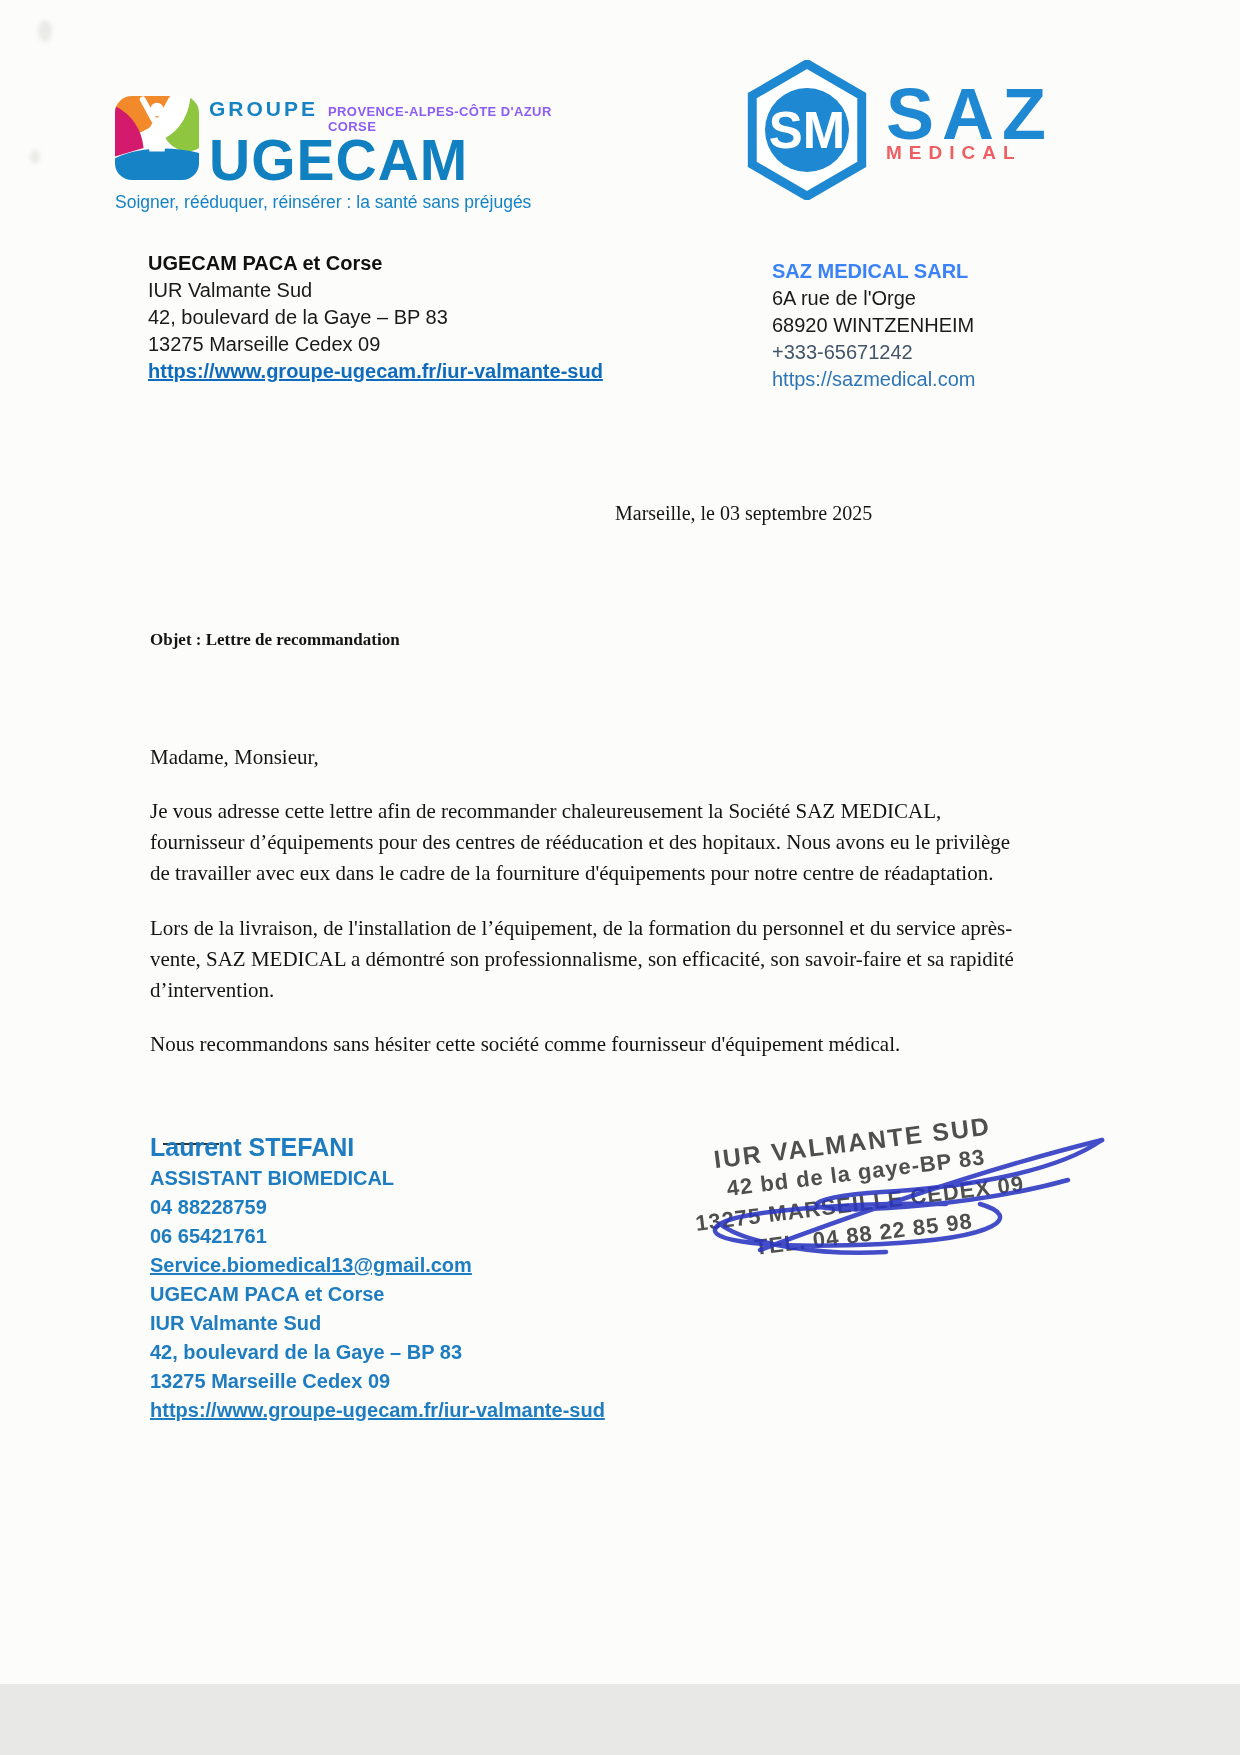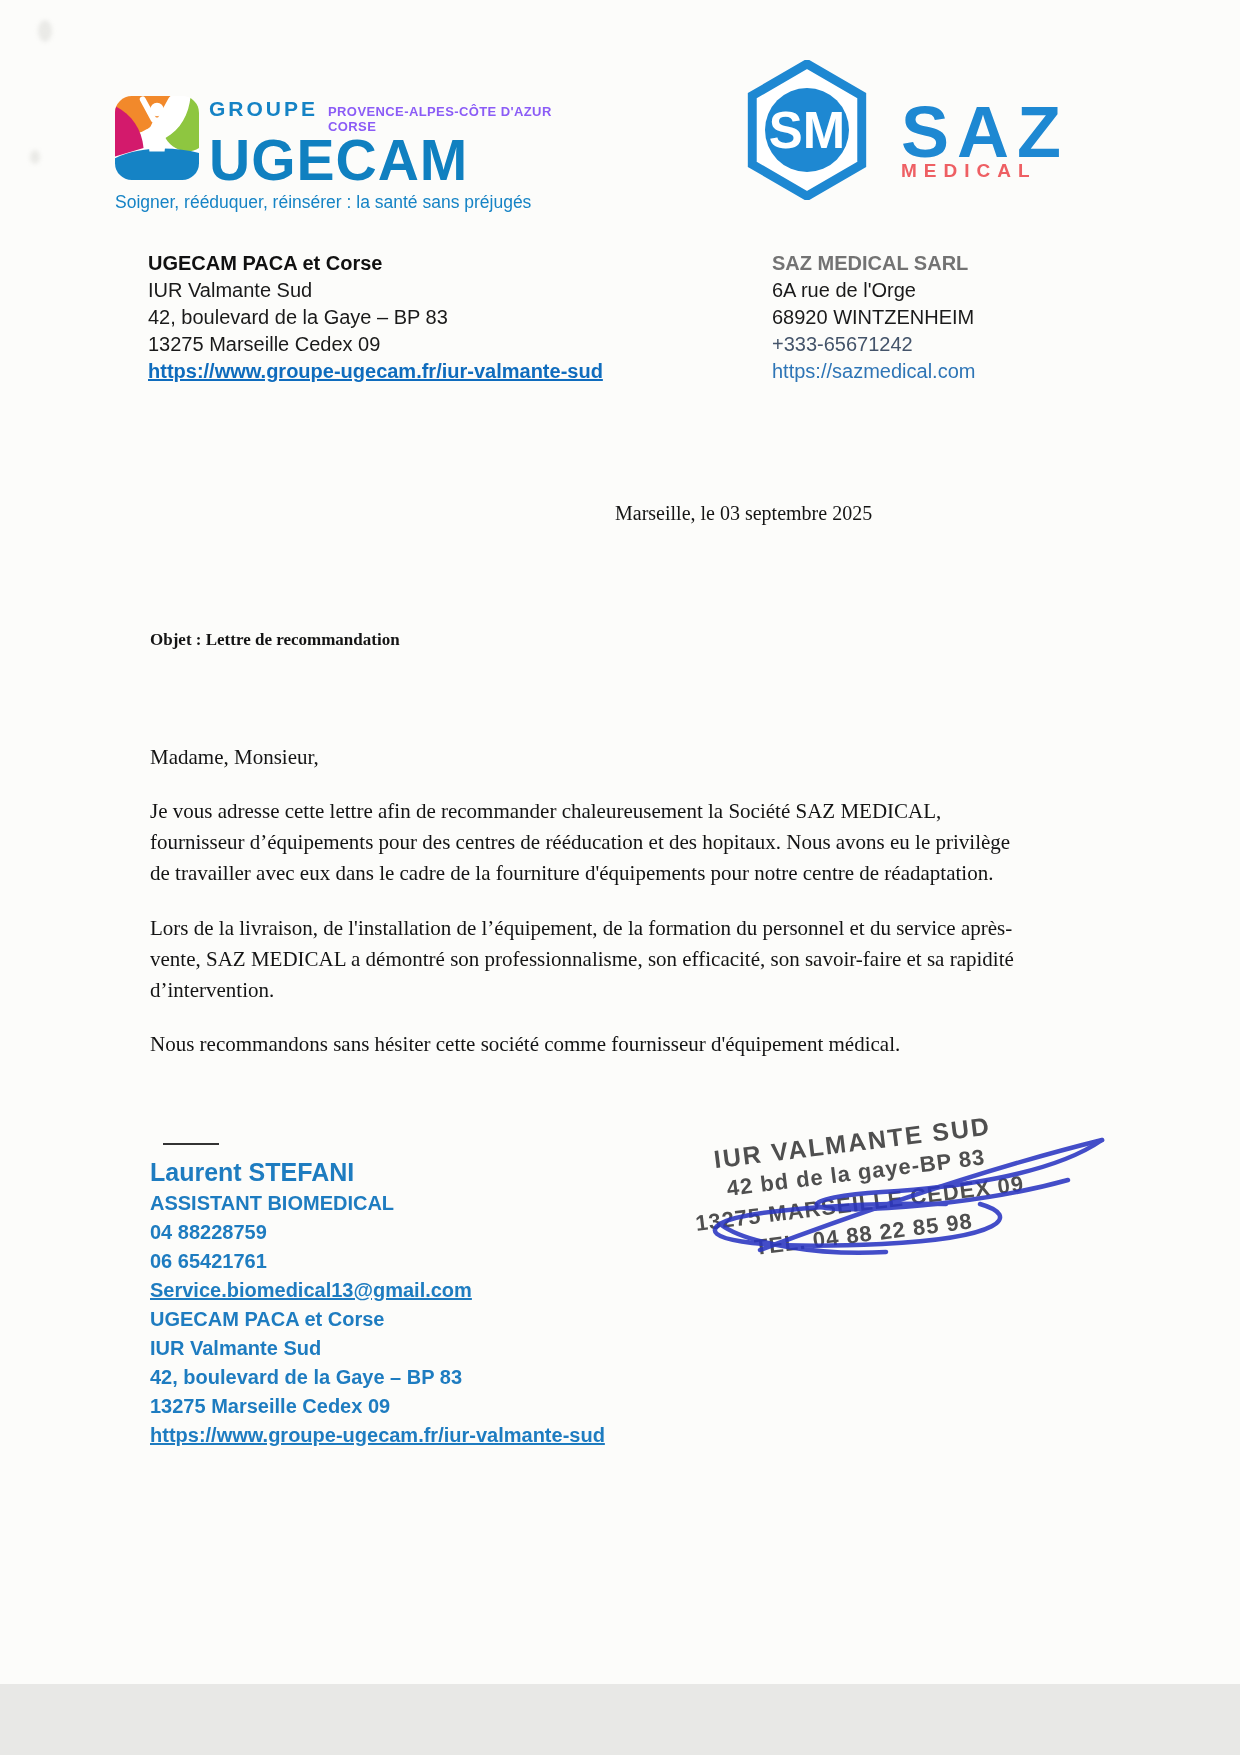--- a/index.html
+++ b/index.html
@@ -15,45 +15,45 @@
   
   .ugecam-logo{position:absolute;left:115px;top:95px;width:440px;}
   .ugecam-row{display:flex;align-items:flex-start;}
   .ugecam-icon{width:84px;height:86px;flex:0 0 84px;}
   .ugecam-text{margin-left:10px;}
   .ugecam-top{display:flex;align-items:baseline;gap:10px;margin-top:2px;}
   .groupe{font-size:21px;font-weight:bold;letter-spacing:3px;color:#1583c5;}
   .region{font-size:13px;font-weight:bold;color:#8b5cf6;letter-spacing:.4px;}
   .ugecam-name{font-size:57px;line-height:56px;font-weight:bold;color:#1080c0;letter-spacing:1px;margin-top:-2px;}
   .tagline{margin-top:4px;font-size:17.5px;font-weight:500;color:#1583c5;}
-  .saz-logo{position:absolute;left:742px;top:60px;display:flex;align-items:center;gap:15px;}
+  .saz-logo{position:absolute;left:742px;top:60px;display:flex;}
   .saz-hex{width:130px;height:140px;}
   .saz-words{margin-left:14px;margin-top:28px;}
   .saz-name{font-size:72px;line-height:52px;font-weight:bold;color:#1e88d2;letter-spacing:8px;}
   .saz-sub{font-size:19px;font-weight:bold;color:#ee5f63;letter-spacing:7px;margin-top:2px;}
   
   .addr{position:absolute;top:250px;font-size:20px;line-height:27px;}
   .addr-left{left:148px;}
   .addr-right{left:772px;}
   .addr .t-bold{font-weight:bold;color:#111;}
-  .addr .slate{color:#737373;font-weight:bold;}
+  .addr .slate{color:#3b82f6;font-weight:bold;margin-top:8px;}
   .addr .slate-normal{color:#44546a;}
   .link-blue{color:#0f6cbd;font-weight:bold;text-decoration:underline;}
   .link-plain{color:#2e75b6;}
   
   .dateline{position:absolute;left:615px;top:502px;font-family:"Liberation Serif",serif;font-size:20px;color:#141414;text-align:center;}
   .subject{position:absolute;left:150px;top:630px;font-family:"Liberation Serif",serif;font-size:17px;font-weight:bold;color:#141414;}
   .body-text{position:absolute;left:150px;top:742px;width:878px;font-family:"Liberation Serif",serif;font-size:21px;line-height:31px;color:#141414;}
   .body-text p{margin:0;}
   .body-text .salutation{margin-bottom:23px;}
   .body-text .p1{margin-bottom:24px;}
   .body-text .p2{margin-bottom:23px;}
   .sig-rule{position:absolute;left:163px;top:1143px;width:56px;border-top:2px solid #333;}
   
-  .signature{position:absolute;left:150px;top:1155px;font-size:20px;line-height:29px;font-weight:bold;color:#1e7cc0;}
+  .signature{position:absolute;left:150px;top:1130px;font-size:20px;line-height:29px;font-weight:bold;color:#1e7cc0;}
   .signature .sig-name{font-size:25px;line-height:34px;}
   .signature .u{text-decoration:underline;}
   
   .stamp{
     position:absolute;left:688px;top:1128px;width:340px;
     transform:rotate(-7deg);
     text-align:center;color:#4f4f4f;
     font-weight:600;letter-spacing:1px;
   }
   .stamp .s1{font-size:25px;font-weight:bold;letter-spacing:2px;}

